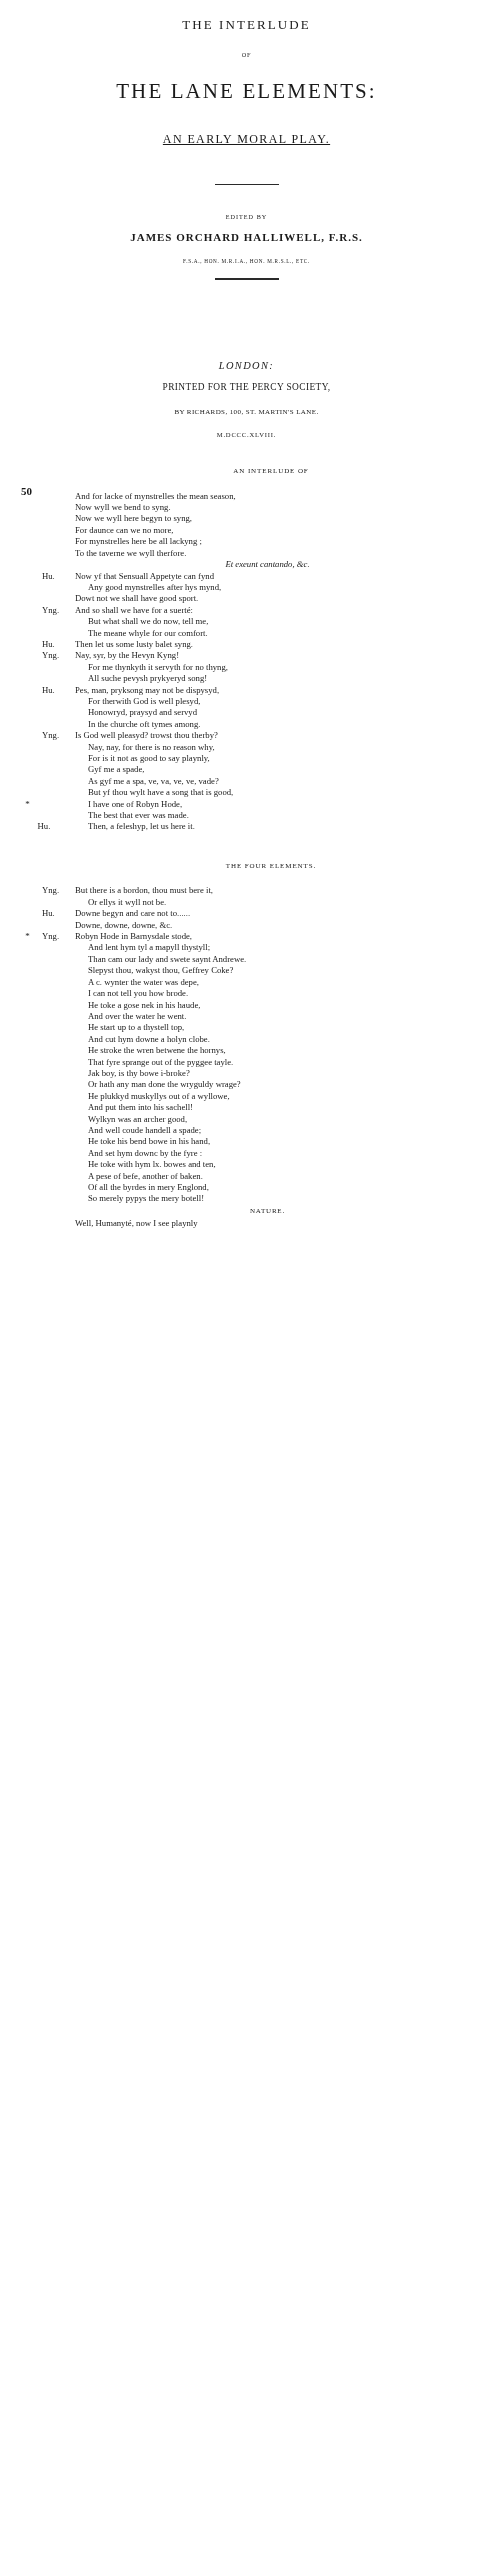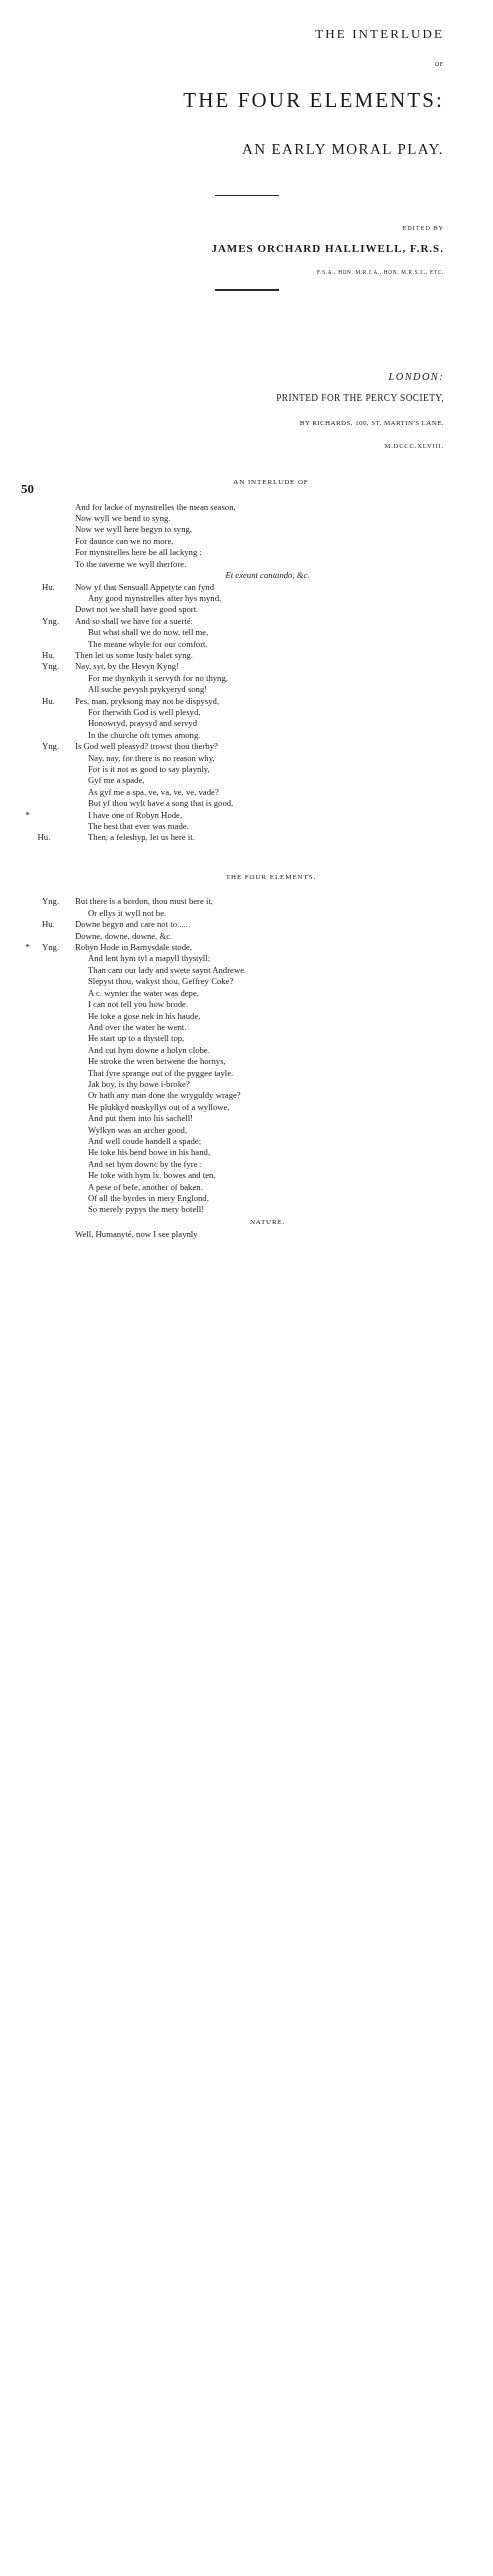--- a/index.html
+++ b/index.html
@@ -11,44 +11,45 @@
     width: 493px;
     font-family: "Liberation Serif", serif;
     color: #1a1a1a;
   }
   .page {
     width: 493px;
     position: relative;
   }
   
   .titlepage {
-    padding: 15px 49px 0 49px;
-    text-align: right;
+    padding: 6px 49px 0 49px;
+    text-align: center;
   }
   .tp-line1 {
     font-size: 13px;
     letter-spacing: 2.1px;
     margin-top: 11px;
     margin-bottom: 18px;
   }
   .tp-of {
     font-size: 6.2px;
     letter-spacing: 0.7px;
     margin-bottom: 21px;
   }
   .tp-title {
     font-size: 21px;
     letter-spacing: 2.1px;
     margin-bottom: 28px;
     font-weight: normal;
   }
   .tp-sub {
-    font-size: 15px;
+    font-size: 12px;
     letter-spacing: 1.4px;
     margin-bottom: 37px;
+    text-decoration: underline;
   }
   .rule {
     width: 64px;
     height: 1.4px;
     background: #2a2a2a;
     margin: 0 auto;
   }
   .rule-wrap-1 { margin: 21px auto 28px auto; }
   .rule-wrap-2 { margin: 14px auto 36px auto; }
   .tp-editedby {
@@ -96,22 +97,22 @@
   .runhead {
     position: relative;
     height: 15.3px;
     margin-bottom: 8.3px;
     font-size: 7px;
     letter-spacing: 0.9px;
   }
   .runhead .pageno-left {
     position: absolute;
     left: 0px;
-    top: 3px;
-    font-size: 13px;
+    top: 18px;
+    font-size: 11px;
     letter-spacing: 0;
     font-weight: bold;
   }
   .runhead .rh-title {
     text-align: center;
     display: block;
     padding-left: 7px;
   }
   .verse {
     font-size: 8.7px;
@@ -149,21 +150,21 @@
   }
   .page-gap { height: 29px; }
 </style>
 </head>
 <body>
 
 <div class="page">
   <div class="titlepage">
     <div class="tp-line1">THE INTERLUDE</div>
     <div class="tp-of">OF</div>
-    <div class="tp-title">THE  FOUR  ELEMENTS:</div>
+    <div class="tp-title">THE  LANE  ELEMENTS:</div>
     <div class="tp-sub">AN EARLY MORAL PLAY.</div>
     <div class="rule rule-wrap-1"></div>
     <div class="tp-editedby">EDITED BY</div>
     <div class="tp-editor">JAMES ORCHARD HALLIWELL, F.R.S.</div>
     <div class="tp-editor-creds">F.S.A., HON. M.R.I.A., HON. M.R.S.L., ETC.</div>
     <div class="rule rule-wrap-2"></div>
     <div class="spacer-big"></div>
     <div class="tp-london">LONDON:</div>
     <div class="tp-printed">PRINTED FOR THE PERCY SOCIETY,</div>
     <div class="tp-printer">BY RICHARDS, 100, ST. MARTIN'S LANE.</div>

